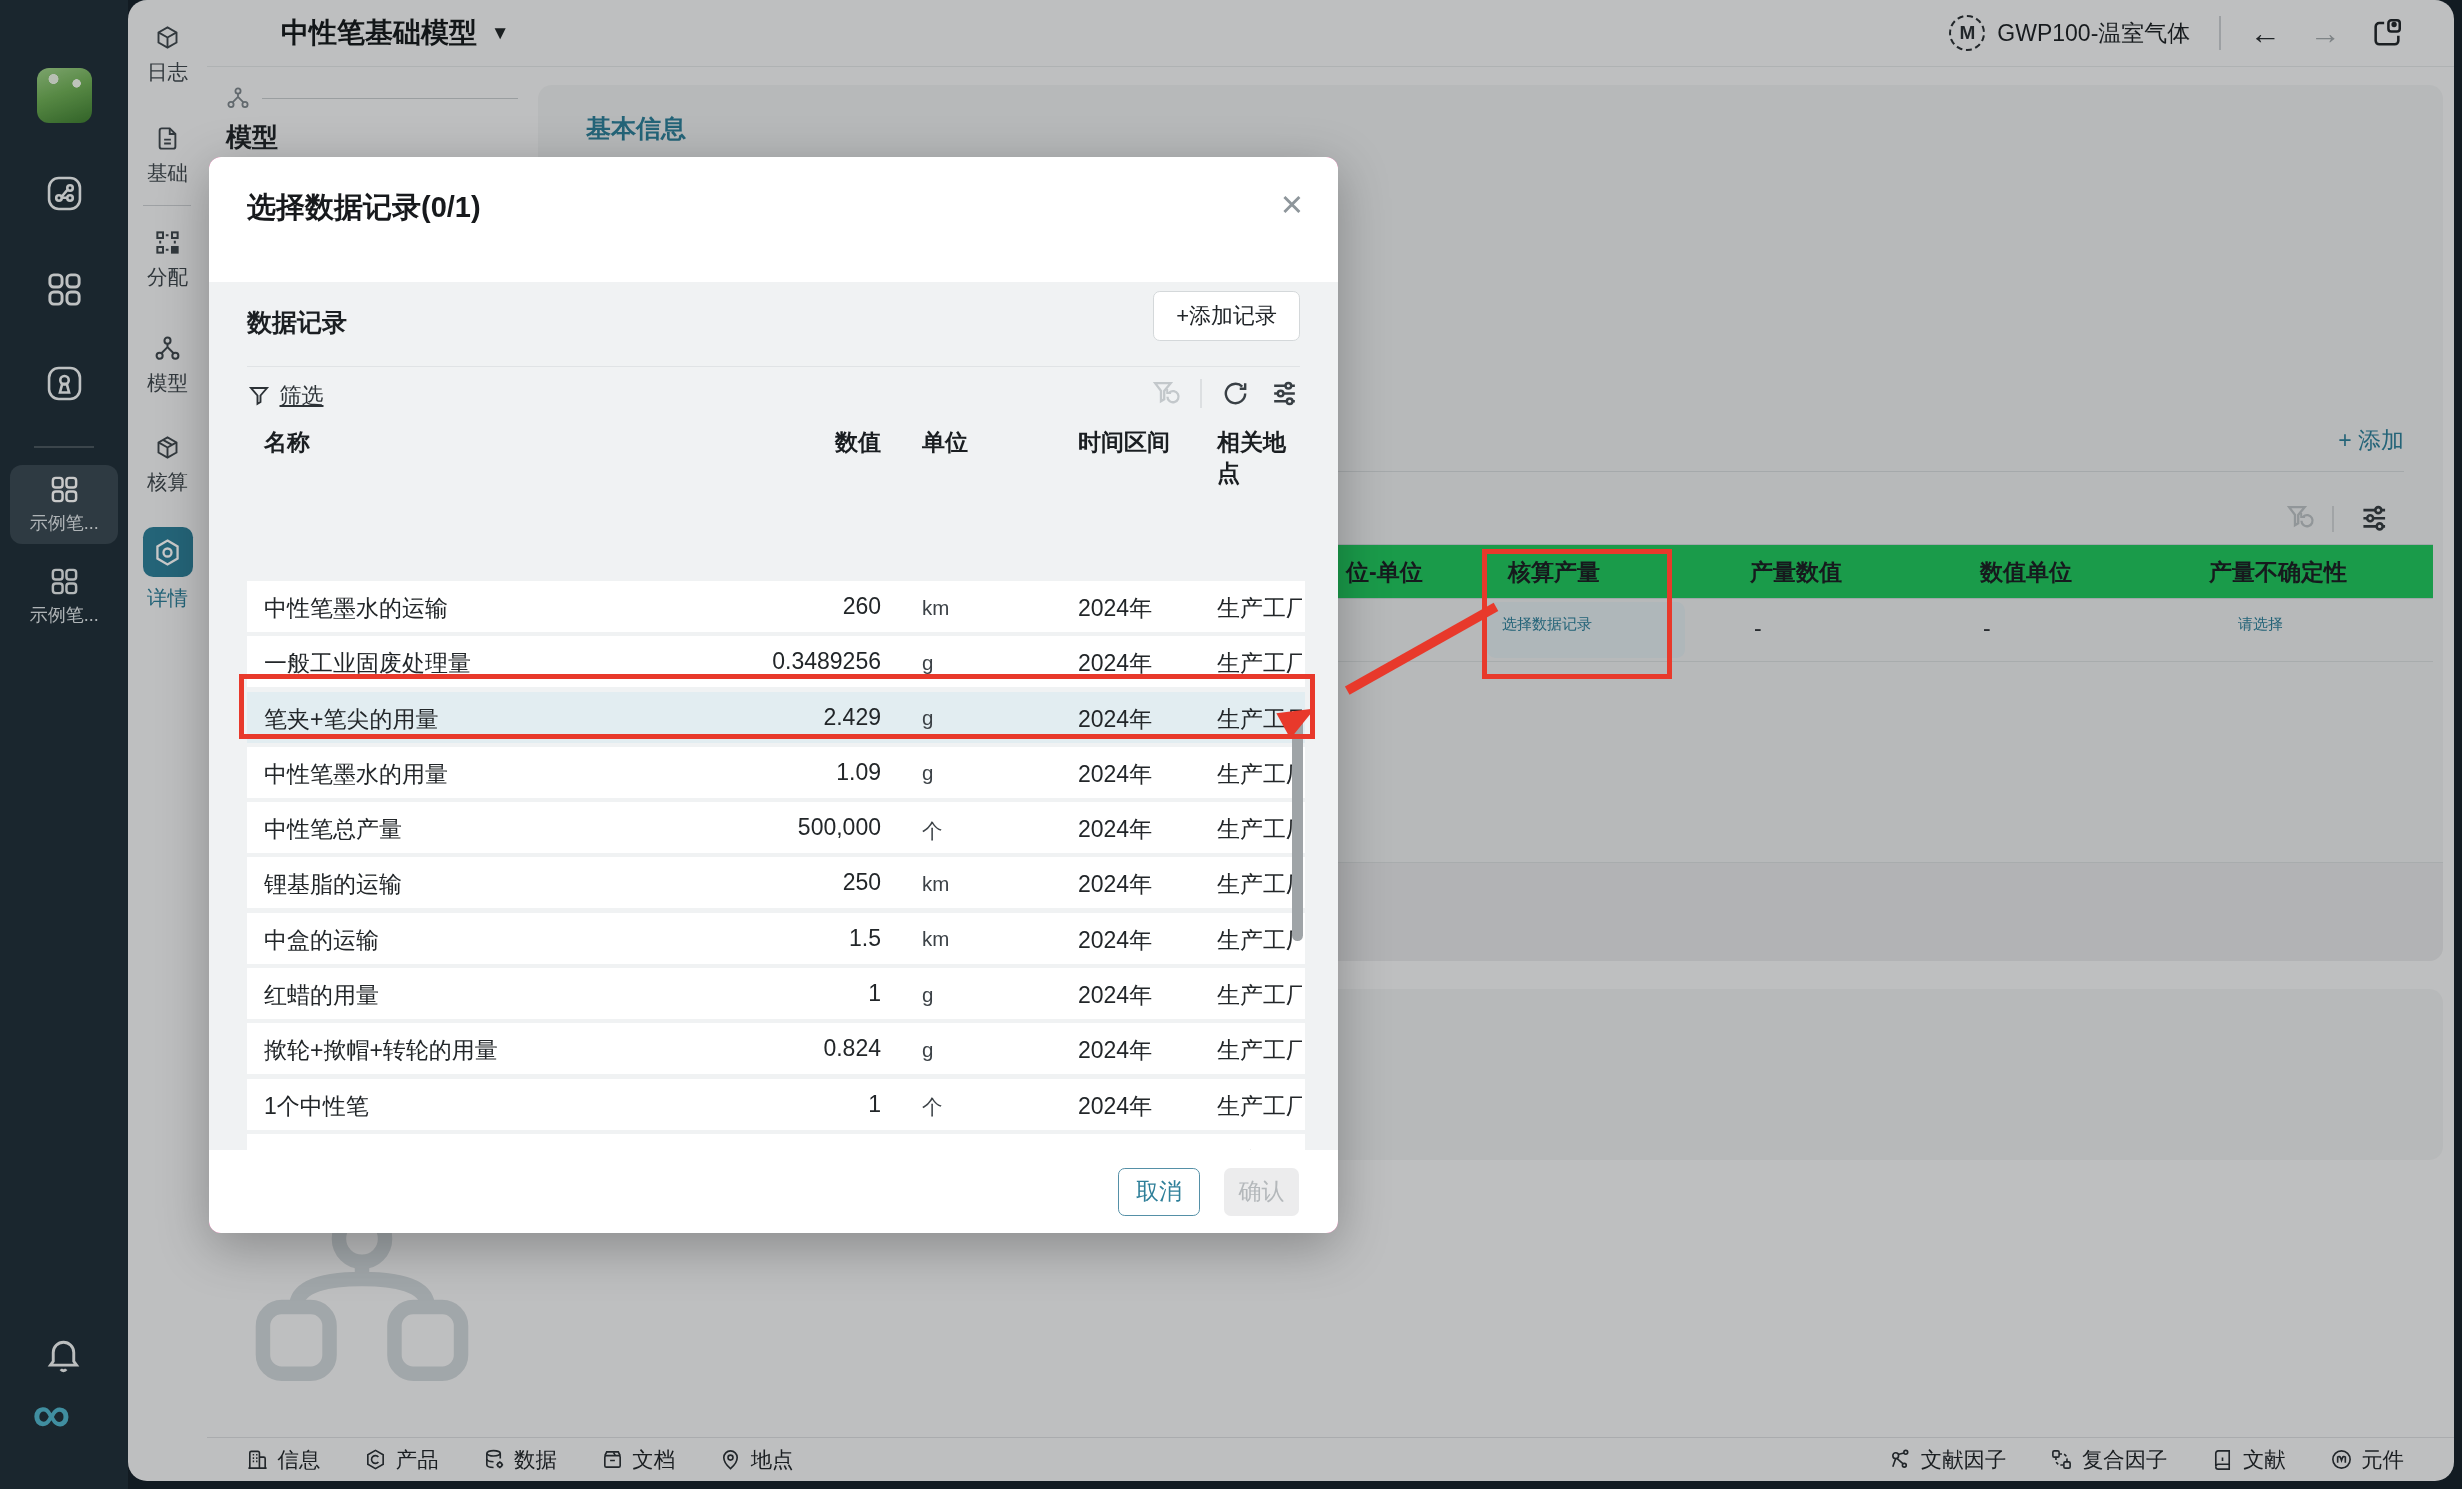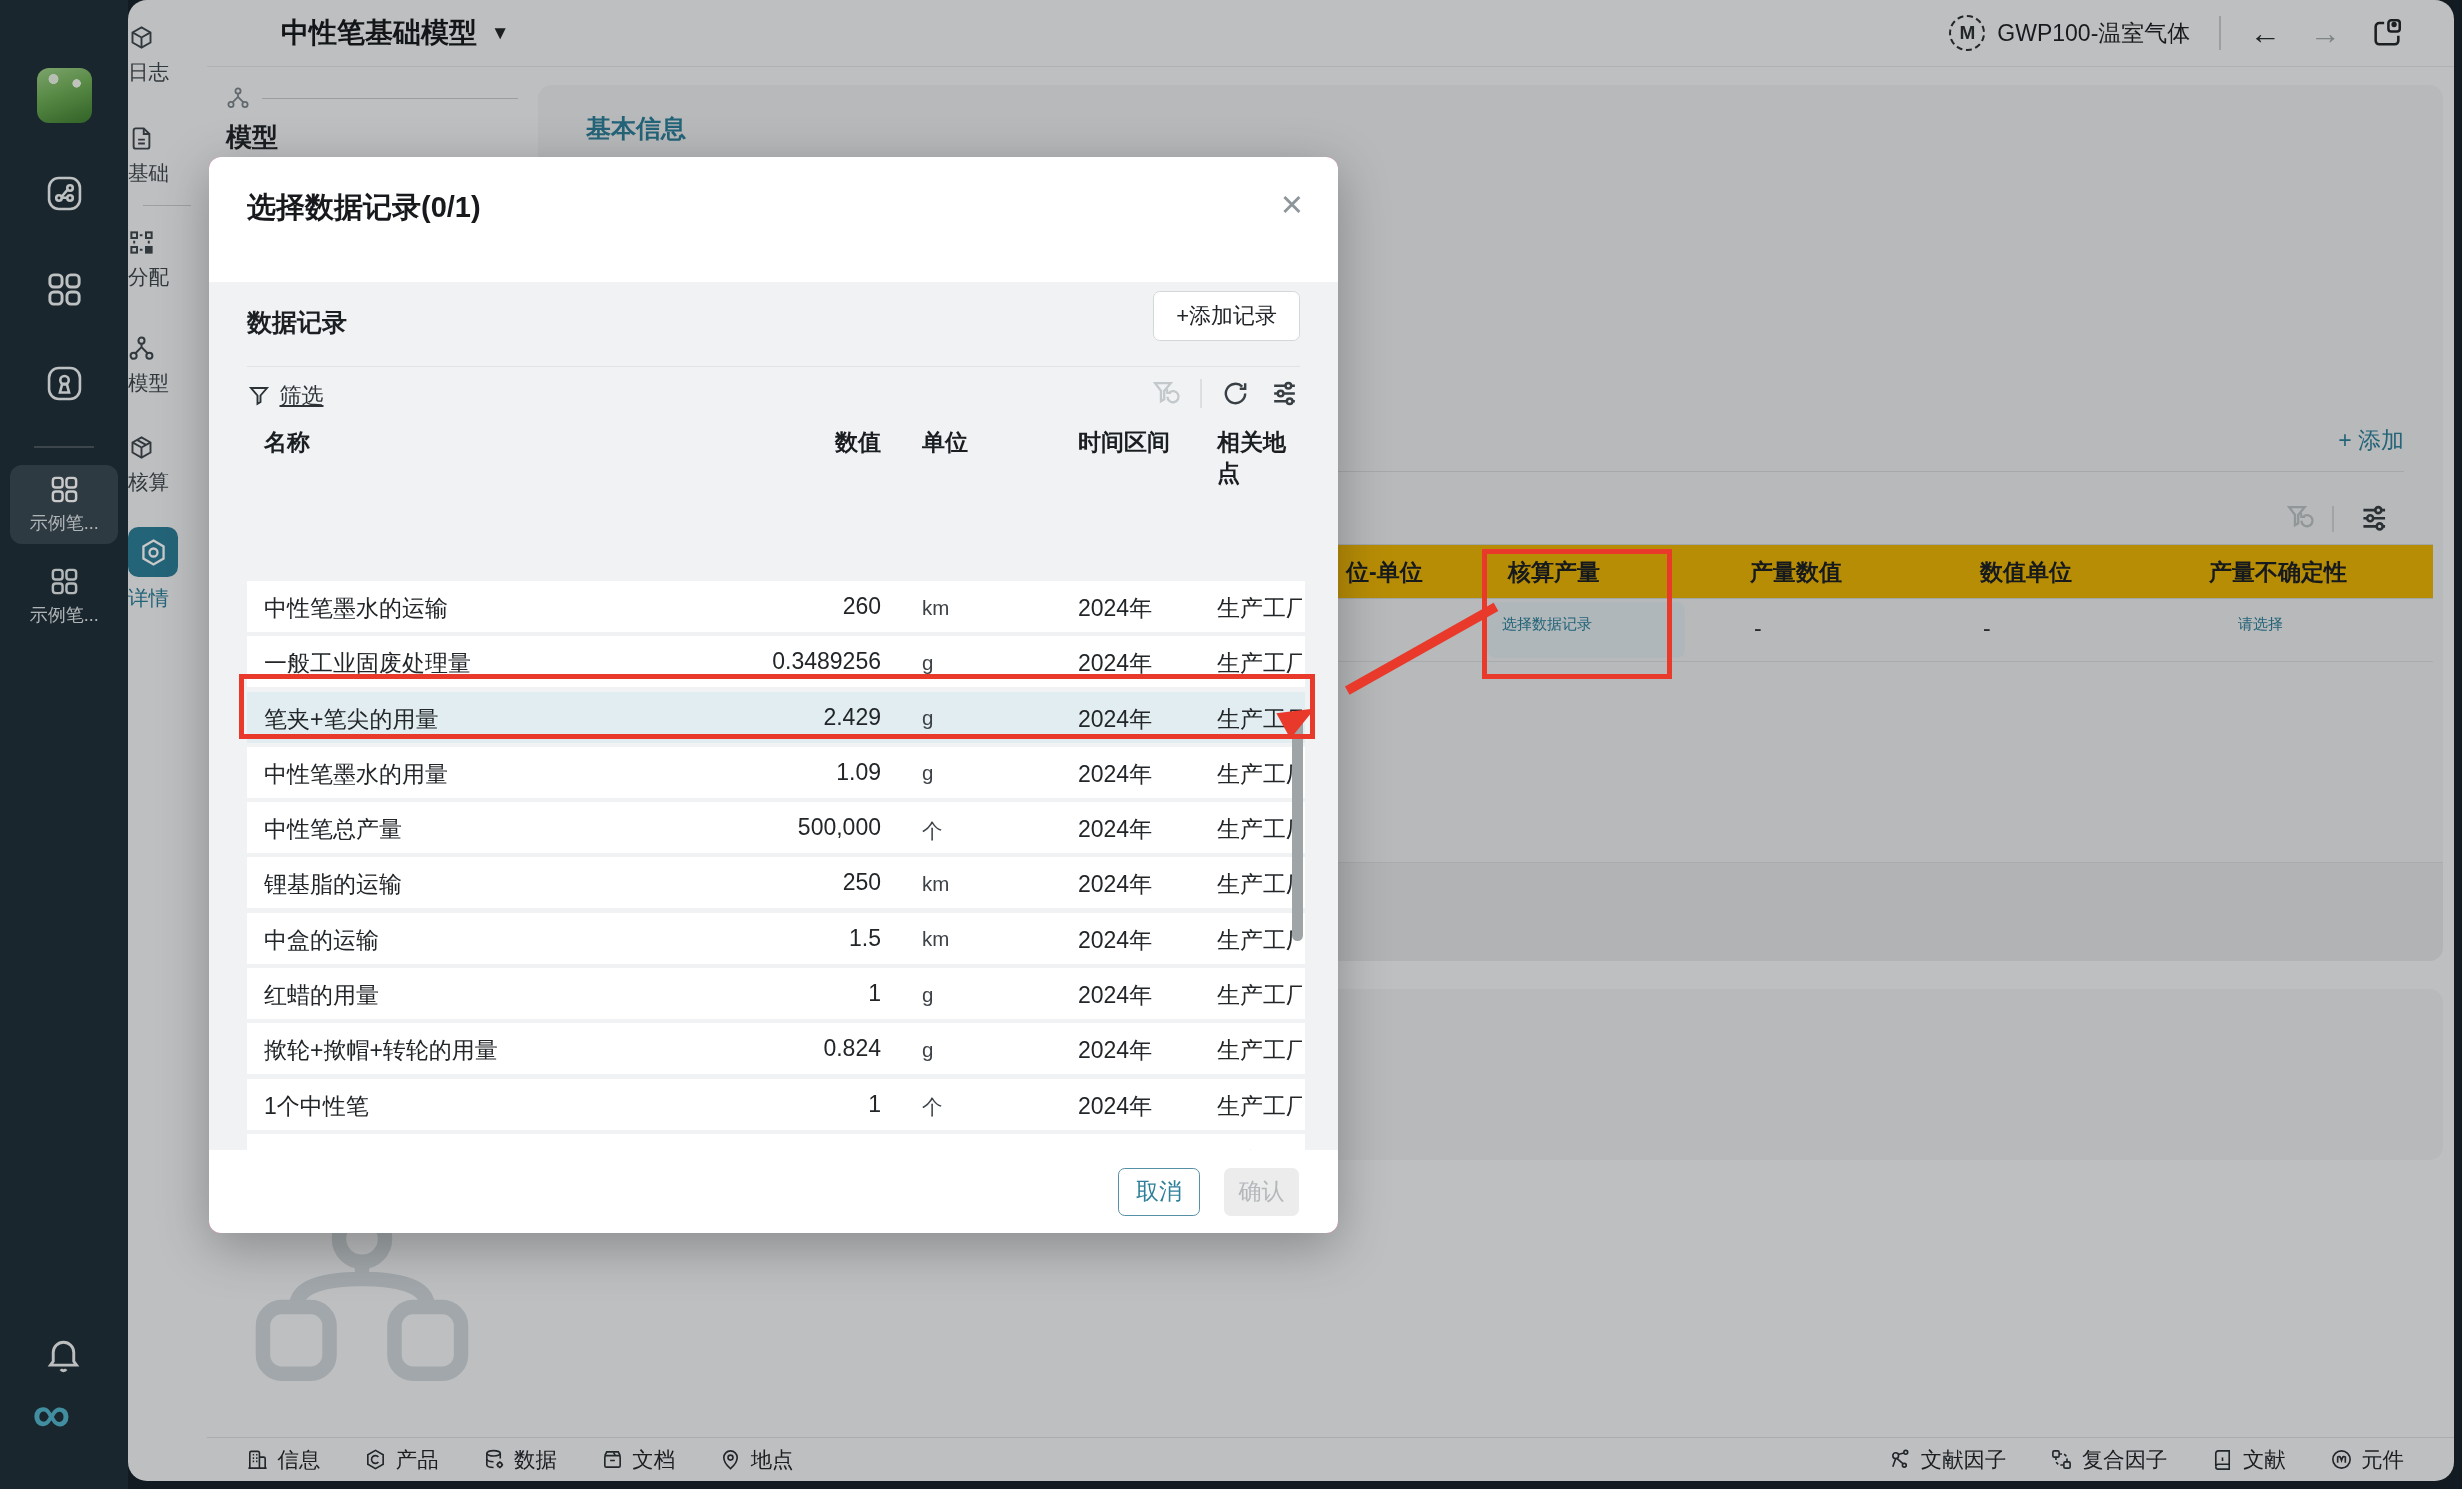--- a/index.html
+++ b/index.html
@@ -16,21 +16,21 @@
   .side-divider{position:absolute;left:34px;width:60px;height:1.7px;background:#4b5860;}
   .side-item{position:absolute;left:10.3px;width:108px;height:79px;border-radius:12px;display:flex;flex-direction:column;align-items:center;justify-content:center;gap:5.1px;color:#e8ecee;}
   .side-item.selected{background:#3b4a54;}
   .side-label{font-size:18px;color:#dfe5e8;max-width:96px;white-space:nowrap;overflow:hidden;}
   .bell{position:absolute;left:43px;top:1334px;color:#eef1f2;}
   .infinity{position:absolute;left:32.5px;top:1387px;font-size:53px;font-weight:bold;color:#52b5cb;line-height:1;}
 
   
   .main{position:absolute;left:128px;top:0;width:2326px;height:1481px;background:#f2f3f4;border-radius:19px;z-index:1;overflow:hidden;}
   .rail{position:absolute;left:0;top:0;width:79px;height:100%;}
-  .rail-item{position:absolute;left:0;width:79px;display:flex;flex-direction:column;align-items:flex-start;gap:6.8px;color:#40494f;}
+  .rail-item{position:absolute;left:0;width:79px;display:flex;flex-direction:column;align-items:center;gap:6.8px;color:#40494f;}
   .rail-item .rlab{font-size:20.5px;color:#40494f;}
   .rail-sel-box{width:50px;height:50px;border-radius:10.3px;background:#2e7f99;display:flex;align-items:center;justify-content:center;color:#fff;}
   .rail-item.sel .rlab{color:#2e7f99;}
   .rail-div{position:absolute;left:15.4px;width:48px;height:0.9px;background:#c9cdd0;}
 
   .topbar{position:absolute;left:79px;top:0;right:0;height:67px;border-bottom:0.9px solid #dfe2e3;display:flex;align-items:center;}
   .title-wrap{display:flex;align-items:center;gap:13.7px;margin-left:74px;}
   .page-title{font-size:28px;font-weight:bold;color:#181c1f;}
   .caret{font-size:19px;color:#23282b;}
   .top-right{margin-left:auto;display:flex;align-items:center;gap:29px;padding-right:50px;color:#23282c;}
@@ -50,21 +50,21 @@
   
   .card{position:absolute;background:#e9ebec;border-radius:13.7px;}
   .card1{left:410px;top:85px;width:1905px;height:876px;}
   .card2{left:410px;top:989px;width:1905px;height:171px;}
   .sec-title{position:absolute;left:48px;top:27px;font-size:25px;font-weight:bold;color:#2e7f99;}
   .add-link{position:absolute;right:39px;top:340px;font-size:23px;color:#2e7f99;}
   .c-div{position:absolute;left:48px;right:39px;top:386px;height:0.9px;background:#d2d7d9;}
   .gico1{position:absolute;right:128px;top:417px;color:#b9bfc2;}
   .gvdiv{position:absolute;right:109px;top:421px;width:1.7px;height:26px;background:#cdd1d3;}
   .gico2{position:absolute;right:53px;top:417px;color:#363d42;}
-  .bg-thead{position:absolute;left:0;right:10.3px;top:459px;height:55px;background:#eab308;border-top:0.9px solid #ccd4d8;border-bottom:0.9px solid #ccd4d8;}
+  .bg-thead{position:absolute;left:0;right:10.3px;top:459px;height:55px;background:#22c55e;border-top:0.9px solid #ccd4d8;border-bottom:0.9px solid #ccd4d8;}
   .bth{position:absolute;top:12px;font-size:23px;font-weight:bold;color:#1c2125;white-space:nowrap;}
   .bg-row{position:absolute;left:0;right:10.3px;top:515px;height:62px;border-bottom:0.9px solid #d5dadc;}
   .cell-box{position:absolute;left:949px;top:1.7px;width:198px;height:56px;background:#dee8ec;border-radius:8.5px;}
   .cell-link{position:absolute;font-size:15px;color:#2e7f99;white-space:nowrap;}
   .bg-dash{position:absolute;font-size:23px;color:#33393d;}
   .strip{position:absolute;left:0;right:0;bottom:0;height:99px;background:#e2e4e6;border-top:0.9px solid #d5dadc;border-radius:0 0 13.7px 13.7px;}
 
   
   .bottombar{position:absolute;left:79px;right:0;bottom:0;height:44px;border-top:0.9px solid #d8dbdd;display:flex;align-items:center;justify-content:space-between;padding:0 50px 0 39px;}
   .bb-group{display:flex;align-items:center;gap:44px;}

